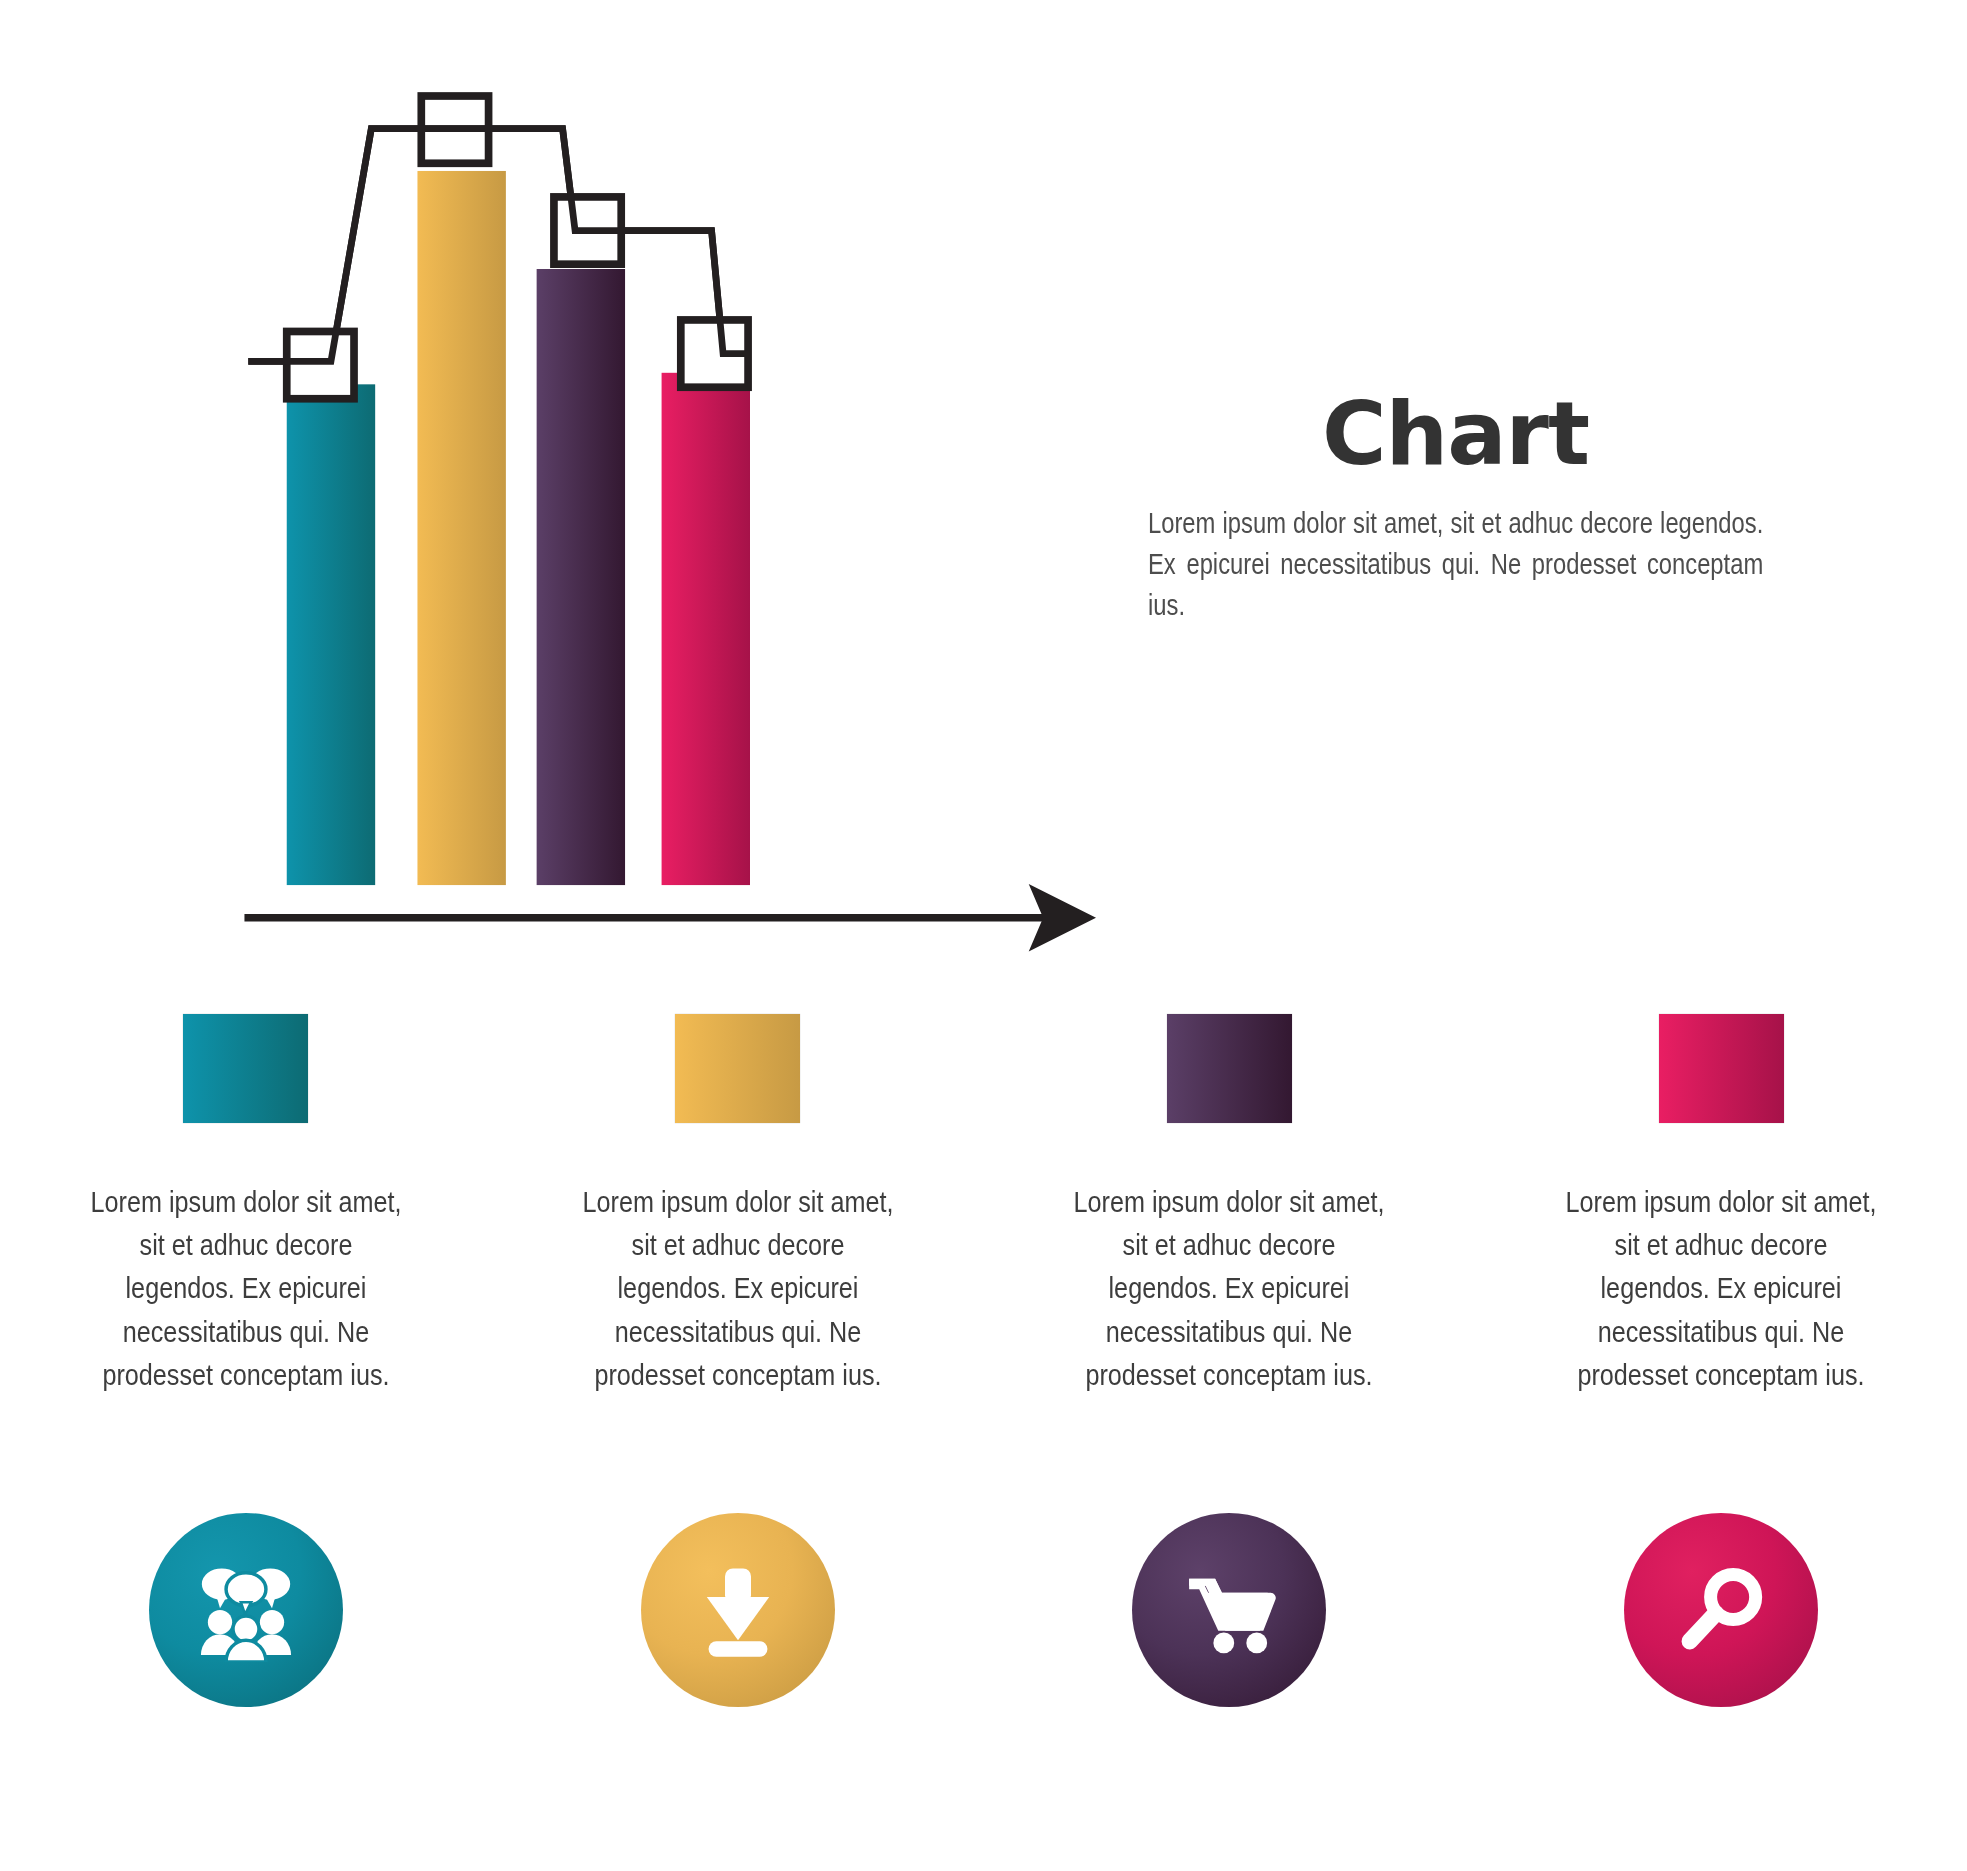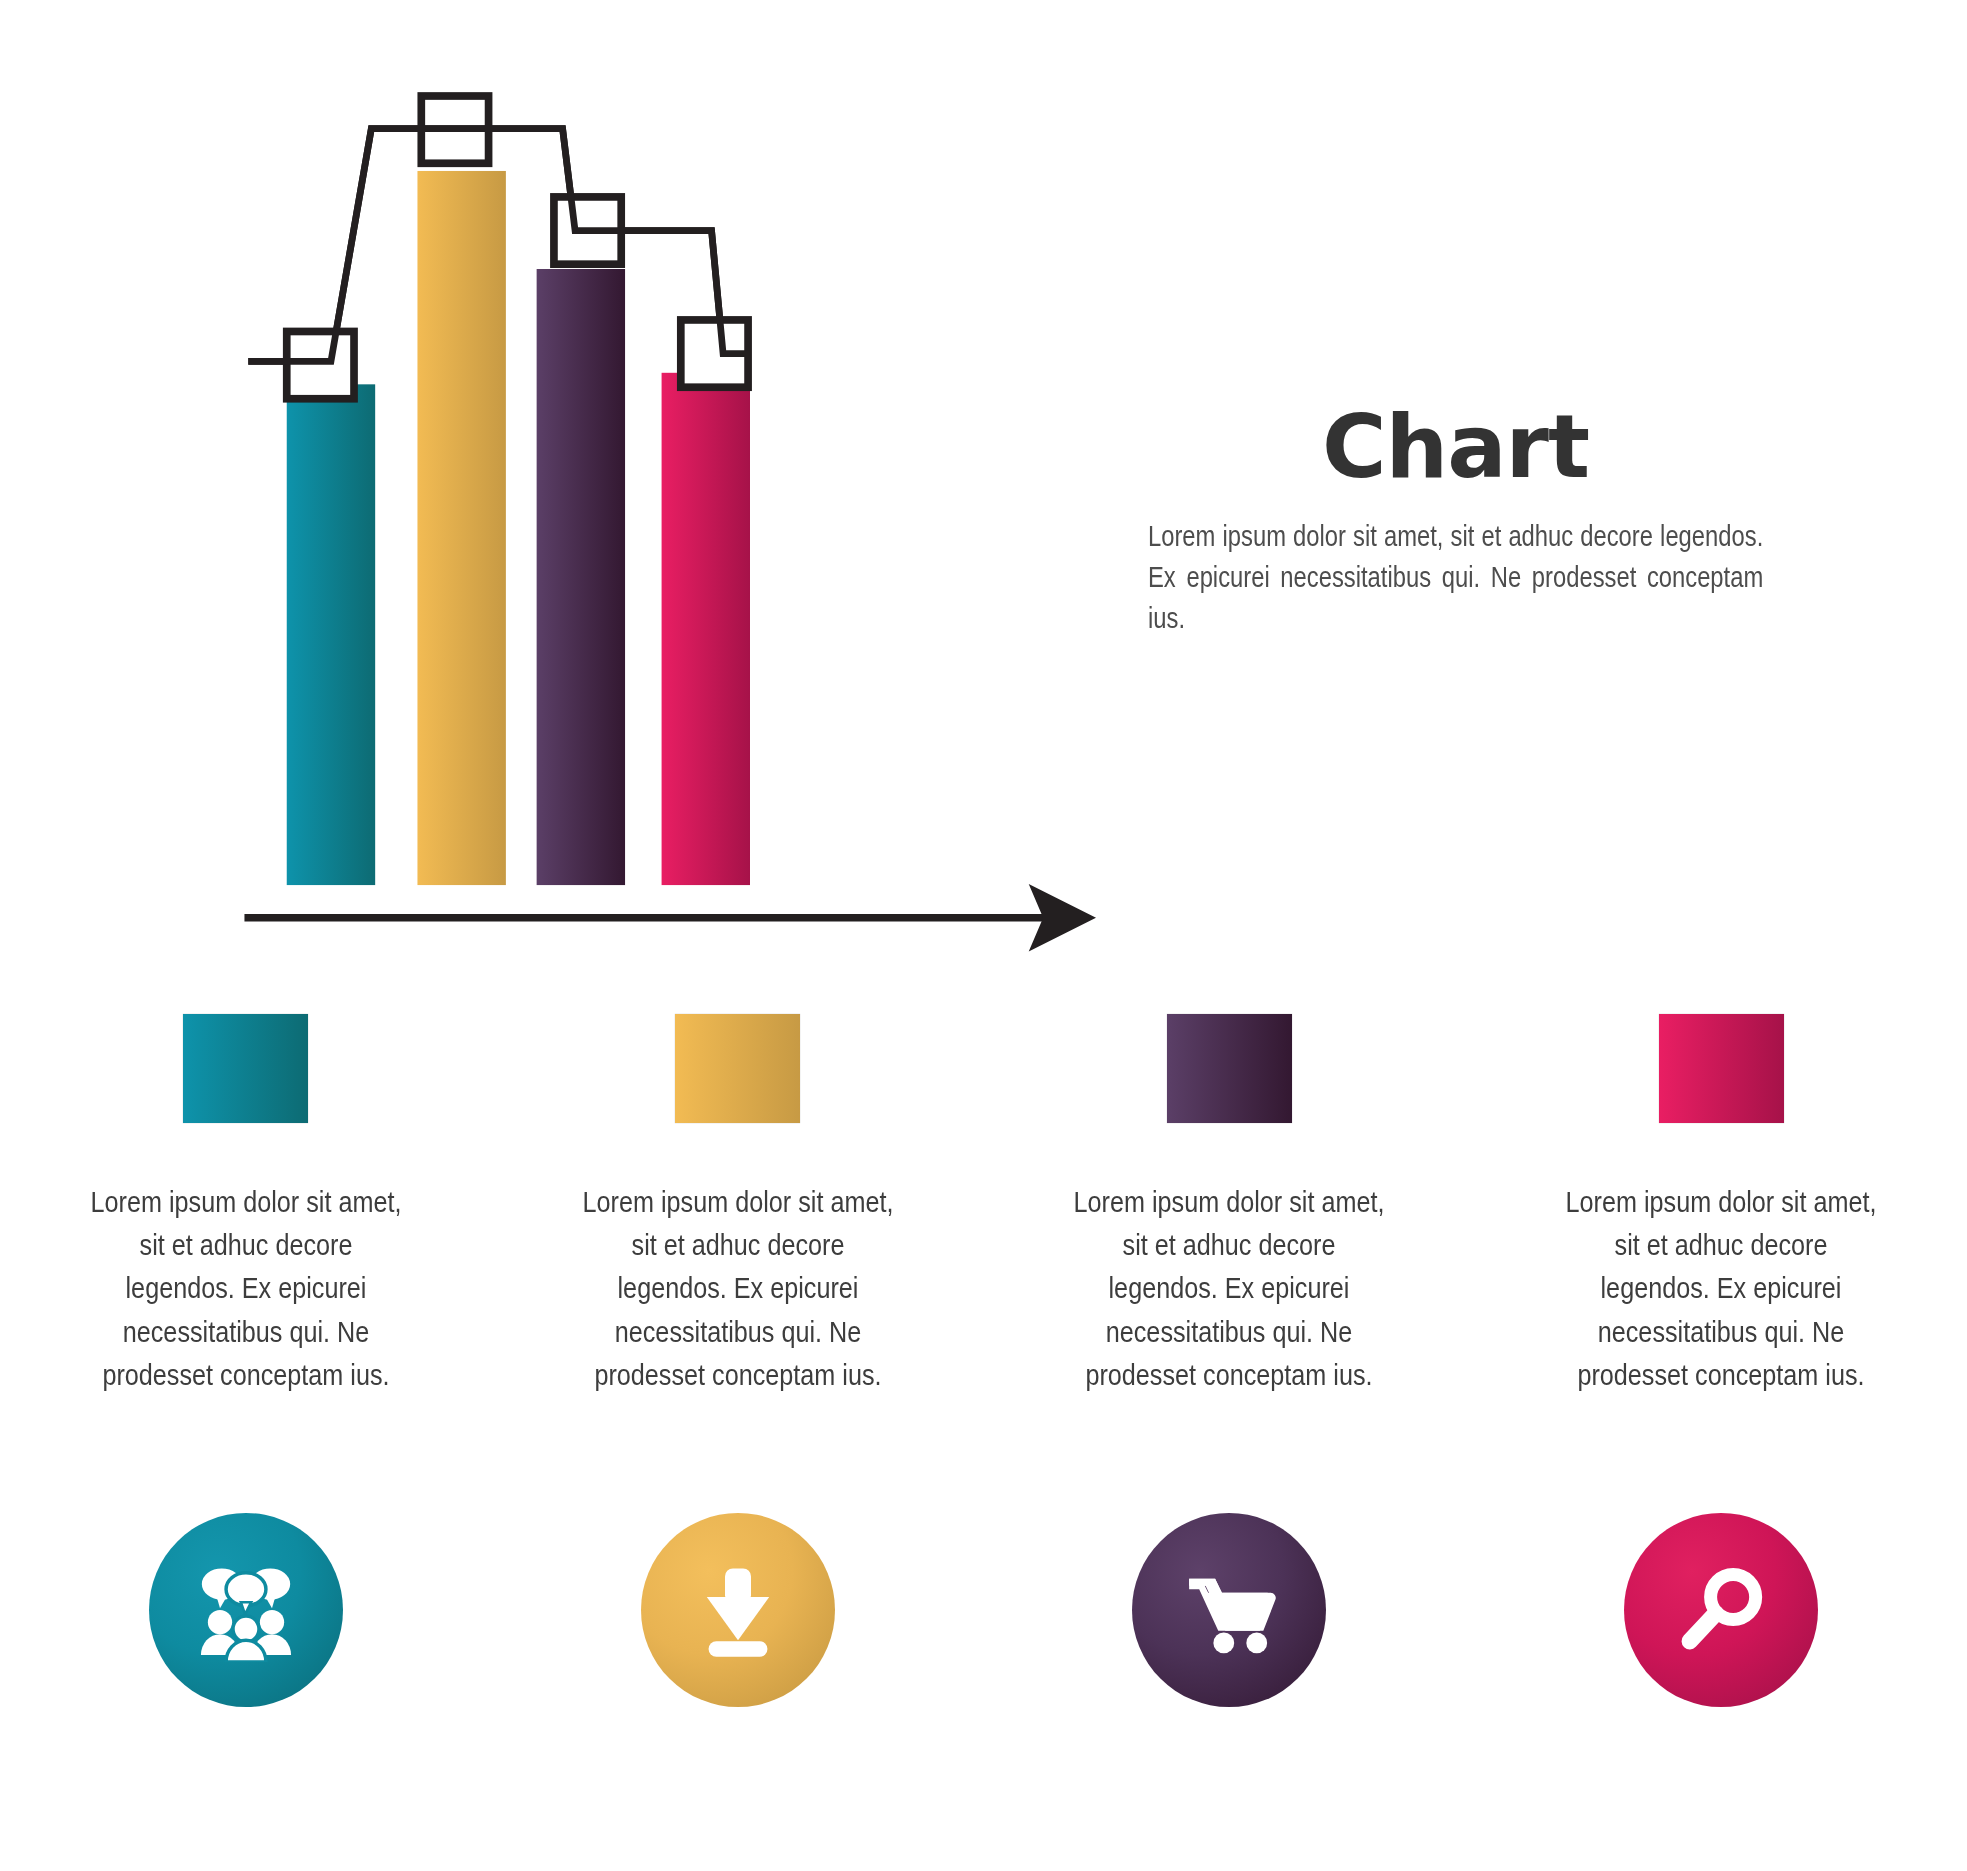--- a/index.html
+++ b/index.html
@@ -37,21 +37,21 @@
     top: 0;
     width: 865px;
     height: 865px;
     overflow: visible;
   }
 
   
   .title-block {
     position: absolute;
     left: 1148px;
-    top: 403px;
+    top: 390px;
     width: 615px;
   }
   .chart-title {
     font-family: "DejaVu Sans", sans-serif;
     font-size: 88px;
     font-weight: 700;
     letter-spacing: -1px;
     color: #333333;
     margin: 0 0 25px 0;
     text-align: center;

